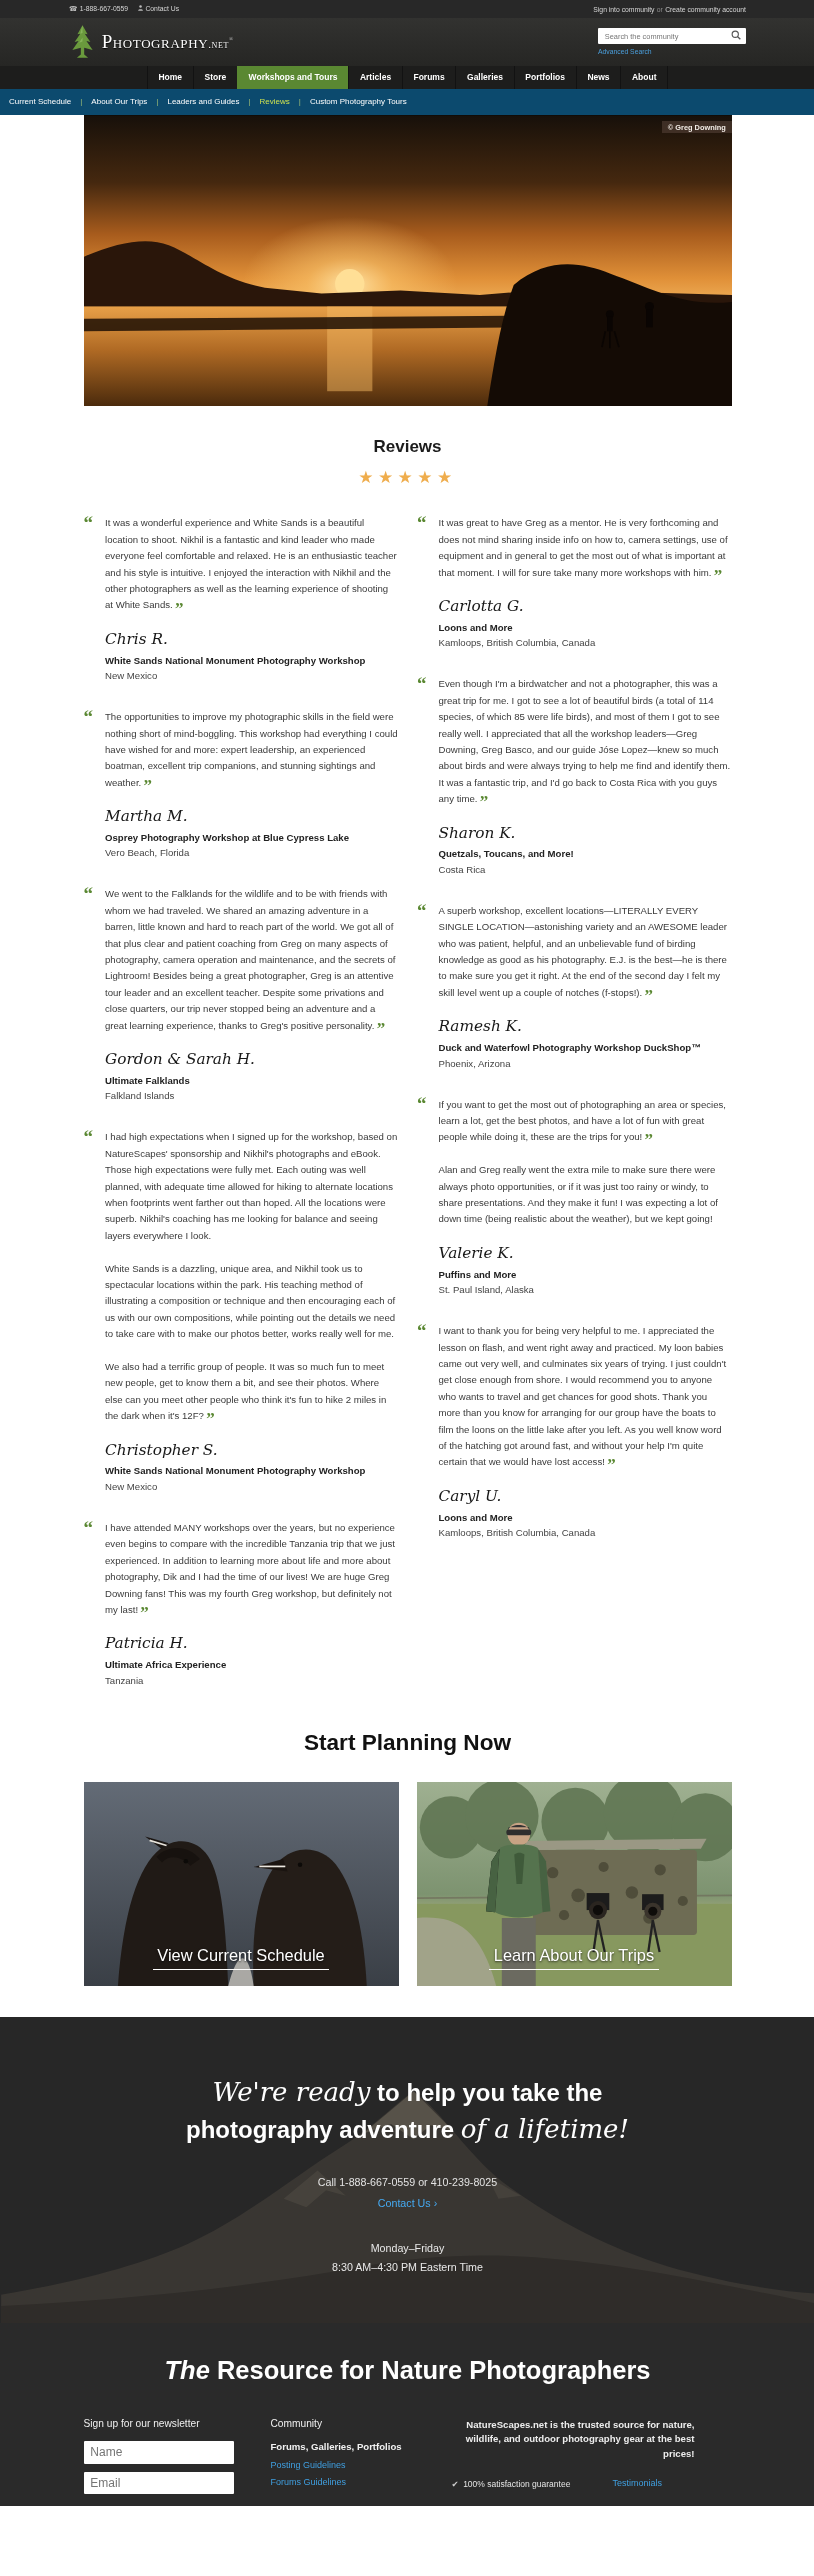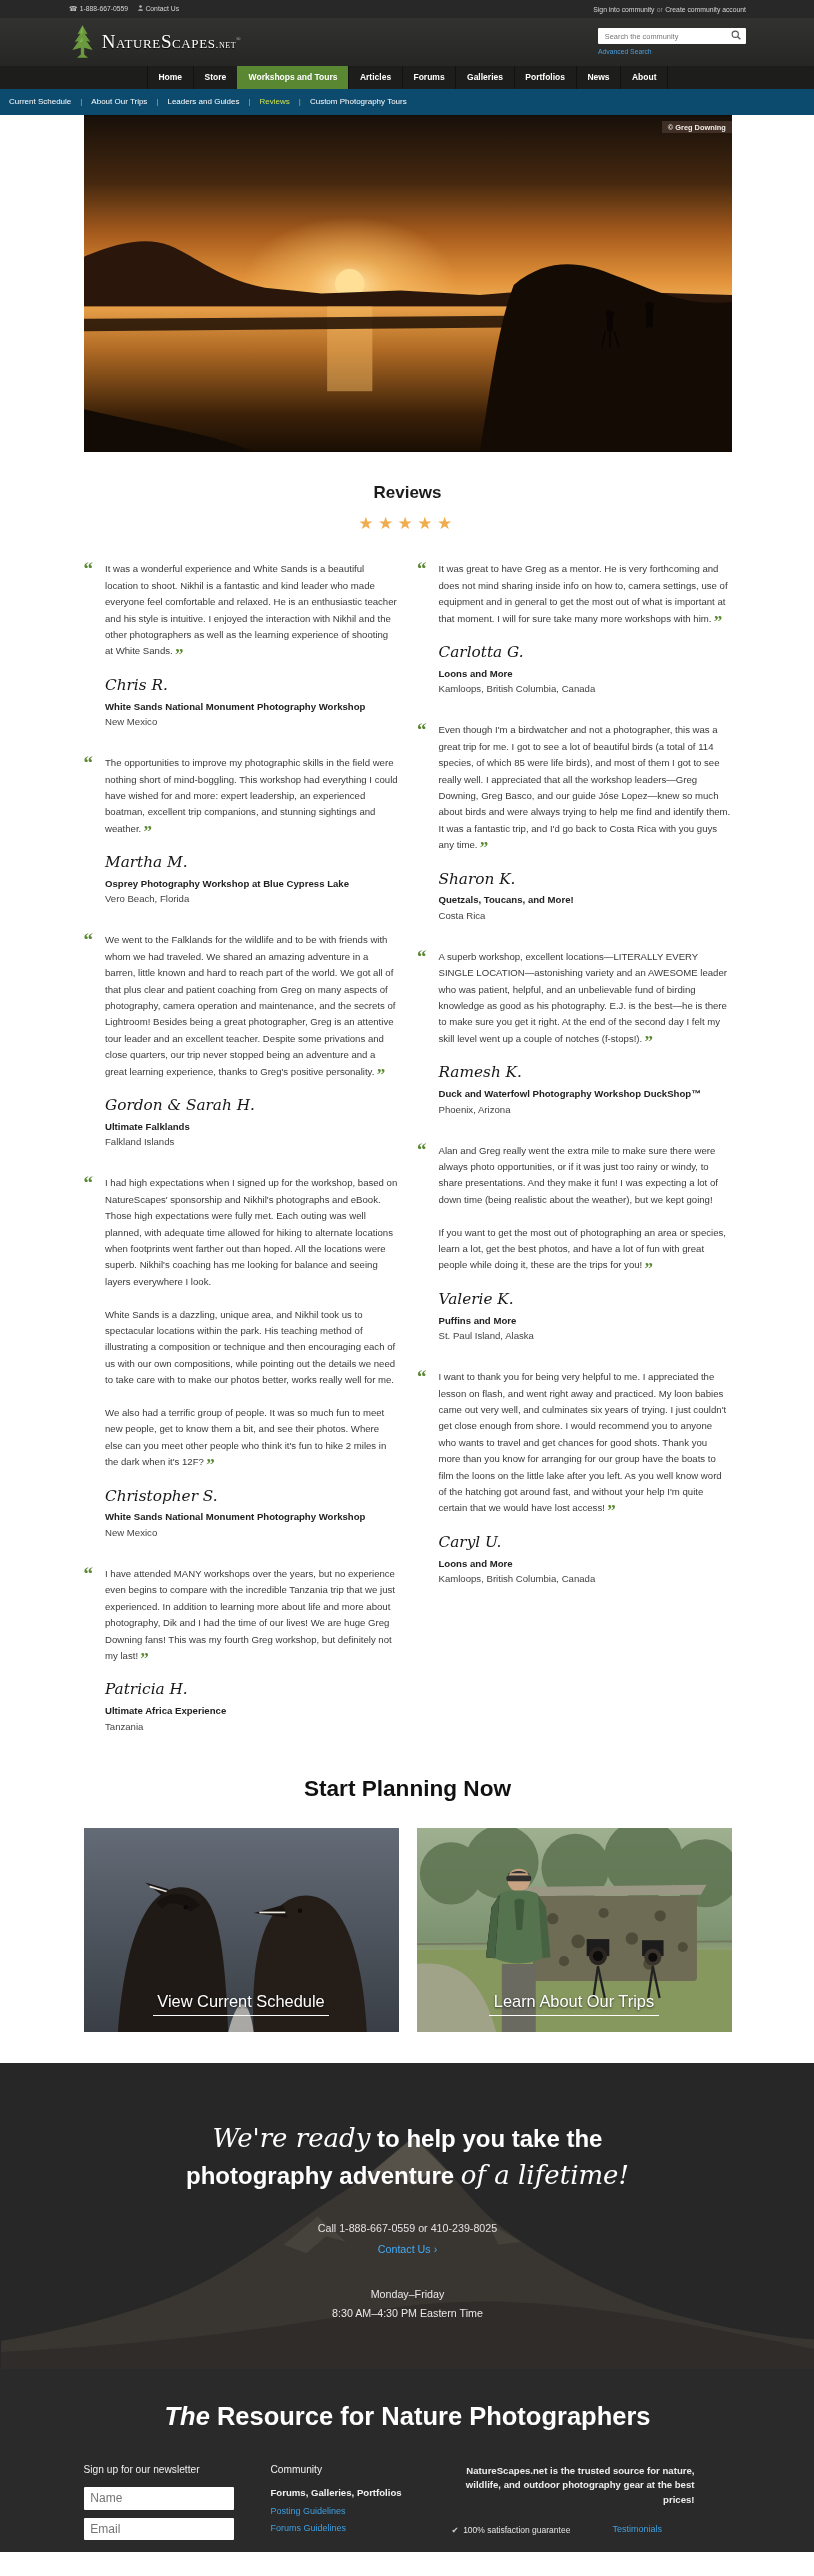--- a/index.html
+++ b/index.html
@@ -36,21 +36,21 @@
   .nav a.active { background:#5a8832; border-color:#5a8832; }
 
   
   .subnav { background:#0c4a6e; height:26.6px; text-align:left; font-size:8px; }
   .subnav .inner { display:inline-flex; align-items:center; height:26.6px; }
   .subnav a { color:#fff; padding:0 9px; }
   .subnav a.active { color:#cde04f; }
   .subnav .sep { color:#9dbd77; }
 
   
-  .hero { position:relative; width:648px; margin:0 auto; height:337px; overflow:hidden; background:#000; }
+  .hero { position:relative; width:648px; margin:0 auto; height:291px; overflow:hidden; background:#000; }
   .hero svg { display:block; }
   .hero-credit { position:absolute; top:5.7px; right:0; background:rgba(90,70,60,.55); color:#f2ece6; font-size:7.4px; font-weight:bold; padding:1.7px 5.7px; }
 
   
   .reviews-head { text-align:center; padding-top:31px; }
   .reviews-title { font-size:17px; font-weight:bold; color:#1c1c1c; }
   .reviews-sub { font-size:20.4px; font-weight:400; color:#222; margin-top:11.3px; }
   .stars { margin-top:10.2px; color:#efad4d; font-size:17px; letter-spacing:4.5px; }
 
   
@@ -126,21 +126,21 @@
 
 <div class="header">
   <div class="wrap-wide">
     <a href="#" class="logo">
       <span>
         <svg width="27" height="35" viewBox="0 0 48 62">
           <path d="M24 2 L15 18 L20 17 L10 32 L17 30 L6 46 L21 42 L21 54 L14 60 L34 60 L27 54 L27 42 L42 46 L31 30 L38 32 L28 17 L33 18 Z" fill="#6a9a3d"></path>
           <path d="M24 2 L20 17 L24 16 Z M24 24 L18 33 L24 31 Z" fill="#88b55a"></path>
         </svg>
       </span>
-      <span class="logo-text"><span>NatureScapes</span><span class="logo-net">.net</span><sup>®</sup></span>
+      <span class="logo-text"><span>Photography</span><span class="logo-net">.net</span><sup>®</sup></span>
     </a>
     <div class="searchzone">
       <div class="searchbox">
         <input type="text" placeholder="Search the community" style="">
         <span>
           <svg width="10.2" height="10.2" viewBox="0 0 18 18">
               <circle cx="7.5" cy="7.5" r="5.5" fill="none" stroke="#555" stroke-width="2"></circle>
               <line x1="11.8" y1="11.8" x2="16.5" y2="16.5" stroke="#555" stroke-width="2.4"></line>
             </svg>
         </span>
@@ -333,22 +333,22 @@
           <p><span>A superb workshop, excellent locations—LITERALLY EVERY SINGLE LOCATION—astonishing variety and an AWESOME leader who was patient, helpful, and an unbelievable fund of birding knowledge as good as his photography. E.J. is the best—he is there to make sure you get it right. At the end of the second day I felt my skill level went up a couple of notches (f-stops!).</span><span class="qc">”</span></p>
         </div>
         <div class="t-name">Ramesh K.</div>
         <div class="t-shop">Duck and Waterfowl Photography Workshop DuckShop™</div>
         <div class="t-loc">Phoenix, Arizona</div>
       </div>
 
       <div class="tst">
         <div class="t-quote">
           <span class="qo">“</span>
+          <p><span>If you want to get the most out of photographing an area or species, learn a lot, get the best photos, and have a lot of fun with great people while doing it, these are the trips for you!</span><span class="qc">”</span></p>
           <p>Alan and Greg really went the extra mile to make sure there were always photo opportunities, or if it was just too rainy or windy, to share presentations. And they make it fun! I was expecting a lot of down time (being realistic about the weather), but we kept going!</p>
-          <p><span>If you want to get the most out of photographing an area or species, learn a lot, get the best photos, and have a lot of fun with great people while doing it, these are the trips for you!</span><span class="qc">”</span></p>
         </div>
         <div class="t-name">Valerie K.</div>
         <div class="t-shop">Puffins and More</div>
         <div class="t-loc">St. Paul Island, Alaska</div>
       </div>
 
       <div class="tst">
         <div class="t-quote">
           <span class="qo">“</span>
           <p><span>I want to thank you for being very helpful to me. I appreciated the lesson on flash, and went right away and practiced. My loon babies came out very well, and culminates six years of trying. I just couldn't get close enough from shore. I would recommend you to anyone who wants to travel and get chances for good shots. Thank you more than you know for arranging for our group have the boats to film the loons on the little lake after you left. As you well know word of the hatching got around fast, and without your help I'm quite certain that we would have lost access!</span><span class="qc">”</span></p>

